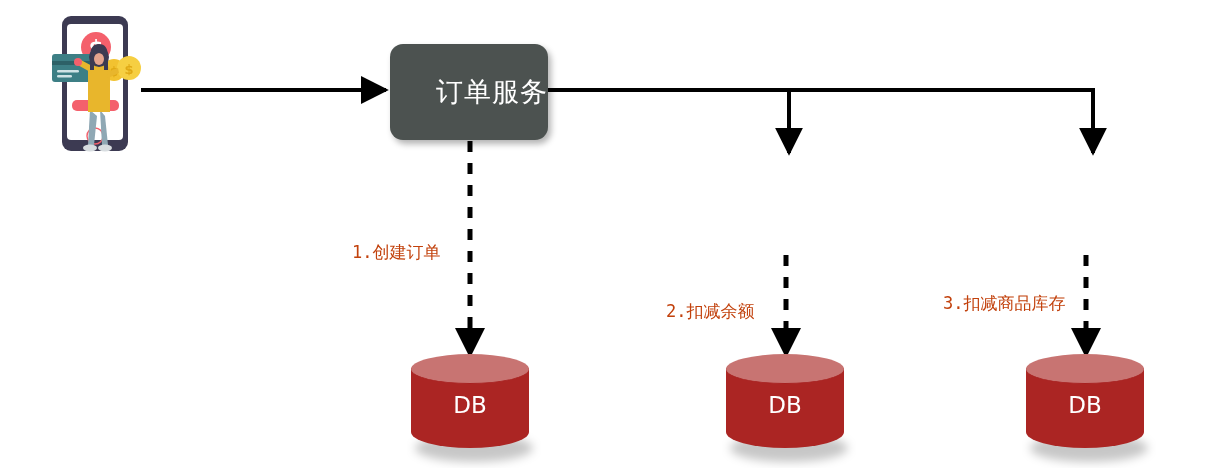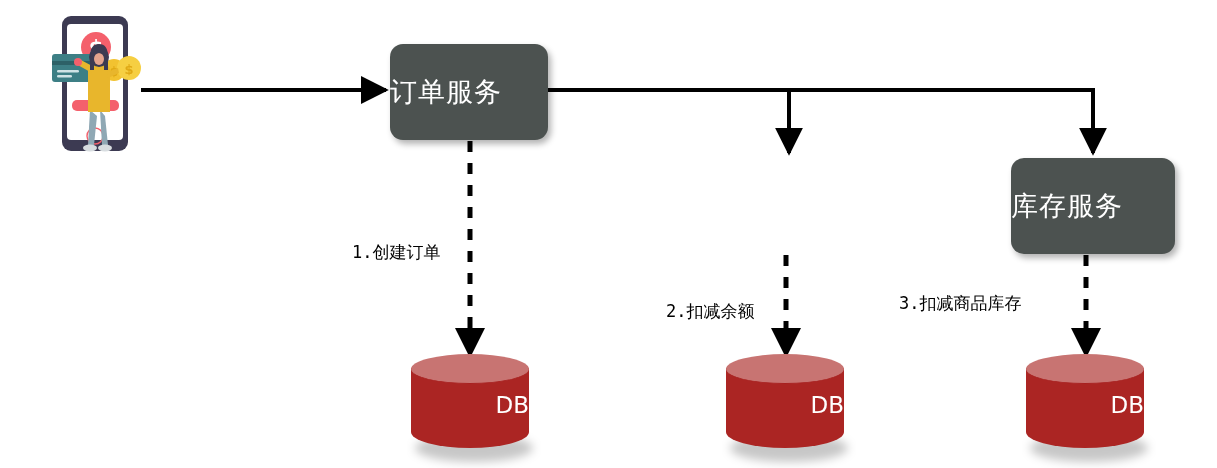--- a/index.html
+++ b/index.html
@@ -31,43 +31,43 @@
   }
   
   .svc-box {
     position: absolute;
     box-sizing: border-box;
     background: #4c5250;
     border-radius: 13px;
     box-shadow: 3px 4px 6px rgba(0,0,0,0.30);
     display: flex;
     align-items: center;
-    justify-content: flex-start;
+    justify-content: flex-end;
     color: #ffffff;
     font-size: 27px;
     letter-spacing: 1px;
     font-family: "DejaVu Sans", "Liberation Sans", sans-serif;
     z-index: 5;
   }
   #box-order    { left: 390px;  top: 44px;  width: 158px; height: 96px; }
   #box-account  { left: 709px;  top: 158px; width: 160px; height: 96px; }
   #box-stock    { left: 1011px; top: 158px; width: 164px; height: 96px; }
 
   
   .edge-label {
     position: absolute;
-    color: #000000;
+    color: #c2410c;
     font-size: 17px;
     font-family: "DejaVu Sans Mono", "Liberation Mono", monospace;
     white-space: nowrap;
     z-index: 6;
   }
   #label-1 { left: 352px; top: 241px; }
   #label-2 { left: 666px; top: 300px; }
-  #label-3 { left: 899px; top: 292px; }
+  #label-3 { left: 943px; top: 292px; }
 
   
   .db {
     position: absolute;
     width: 118px;
     height: 107px;
     z-index: 5;
   }
   #db-order   { left: 411px;  top: 354px; }
   #db-account { left: 726px;  top: 354px; }
@@ -100,21 +100,21 @@
     background: #c87472;
     border-radius: 50%;
     border-bottom: 1px solid #a7201f;
     box-sizing: border-box;
   }
   .db-label {
     position: absolute;
     left: 0;
     top: 38px;
     width: 118px;
-    text-align: right;
+    text-align: center;
     color: #ffffff;
     font-size: 23px;
     font-family: "DejaVu Sans", "Liberation Sans", sans-serif;
   }
 
   
   #user-illustration {
     position: absolute;
     left: 50px;
     top: 12px;
@@ -214,23 +214,20 @@
       <ellipse cx="49" cy="47" rx="5" ry="6" fill="#e4a38d"></ellipse>
       <path d="M41 40 Q49 31 57 40 L57 45 Q49 37 41 45 Z" fill="#3c3a52"></path>
     </g>
   </svg>
 
   <div id="box-order" class="svc-box">
     <span>订单服务</span>
   </div>
 
 
-  <div id="box-stock" class="svc-box">
-    <span>库存服务</span>
-  </div>
 
   <div id="label-1" class="edge-label">1.创建订单</div>
 
   <div id="label-2" class="edge-label">2.扣减余额</div>
 
   <div id="label-3" class="edge-label">3.扣减商品库存</div>
 
   <div id="db-order" class="db">
     <div class="db-shadow"></div>
     <div class="db-body"></div>

